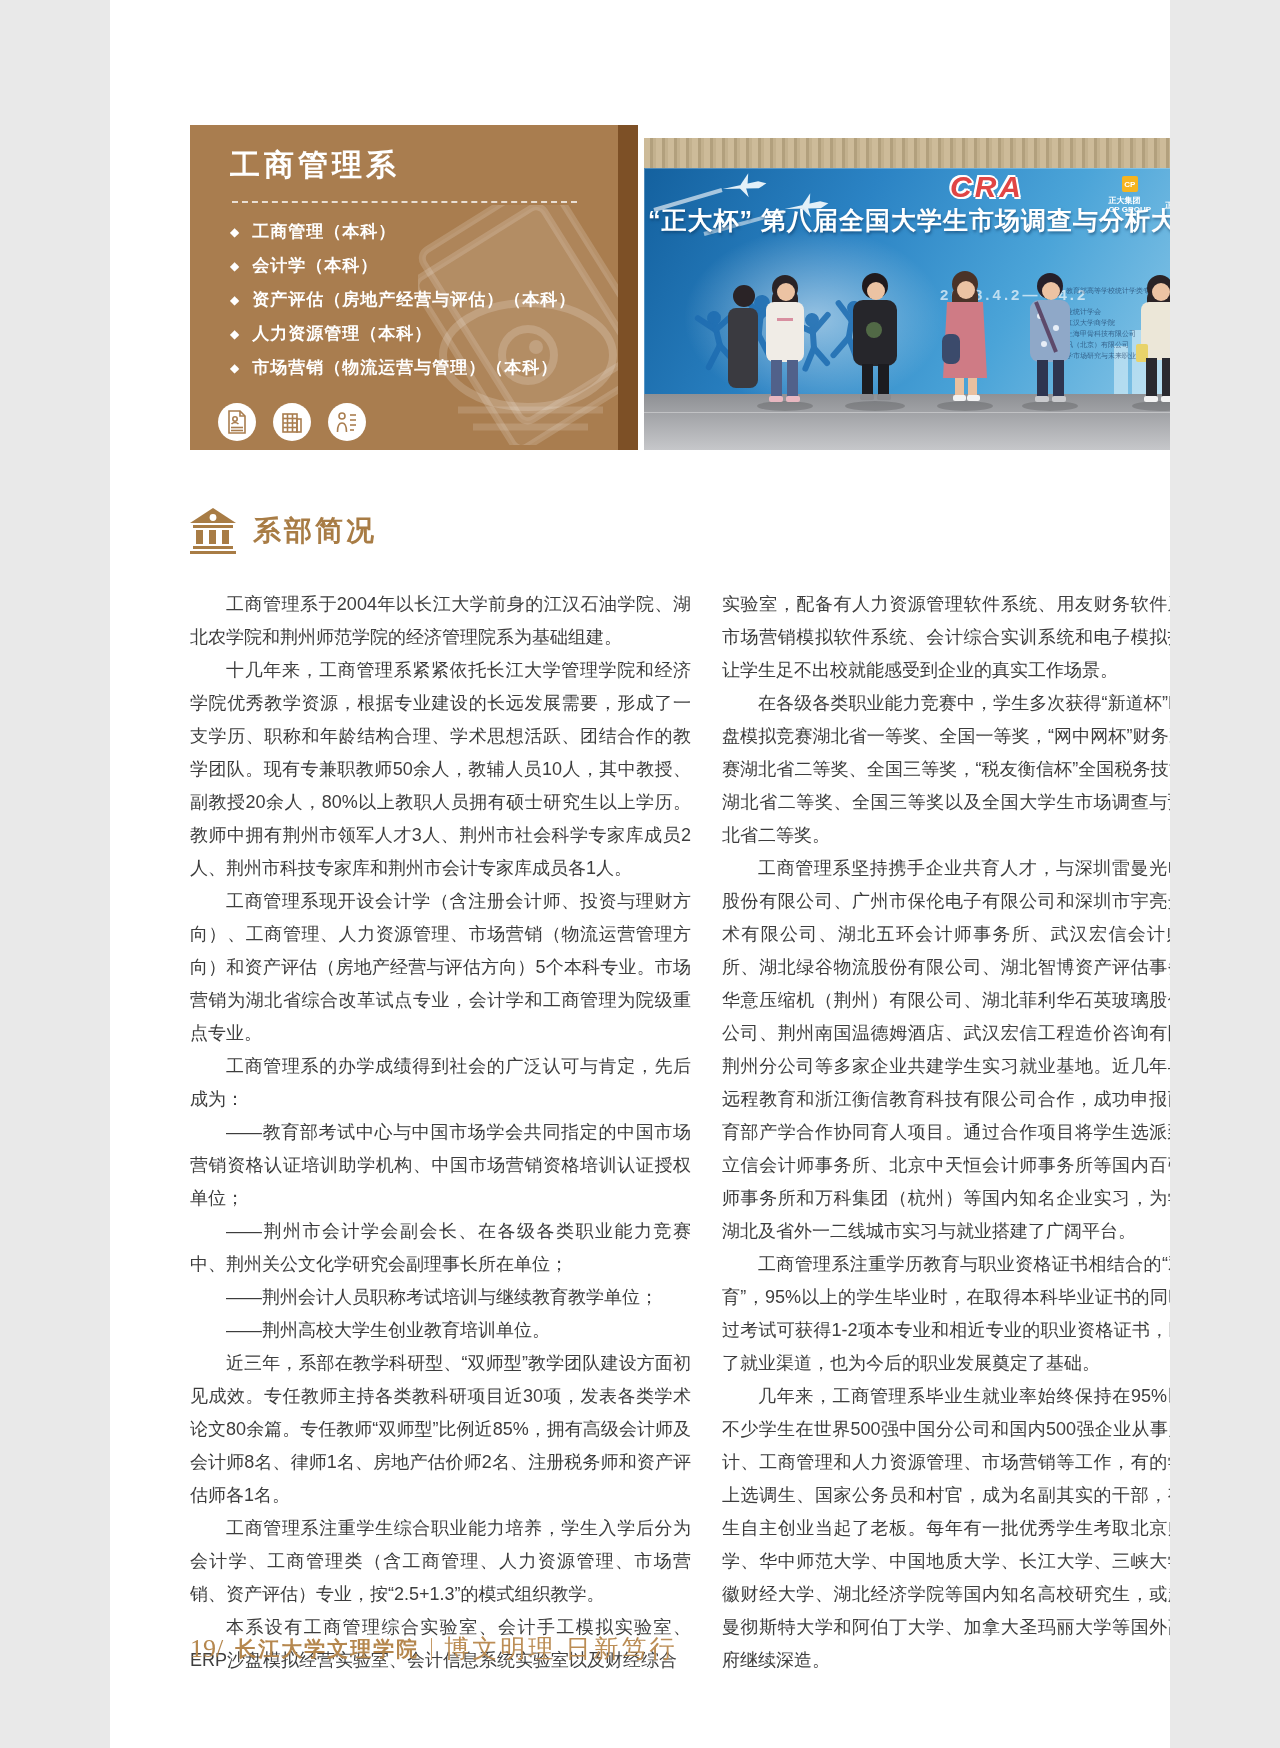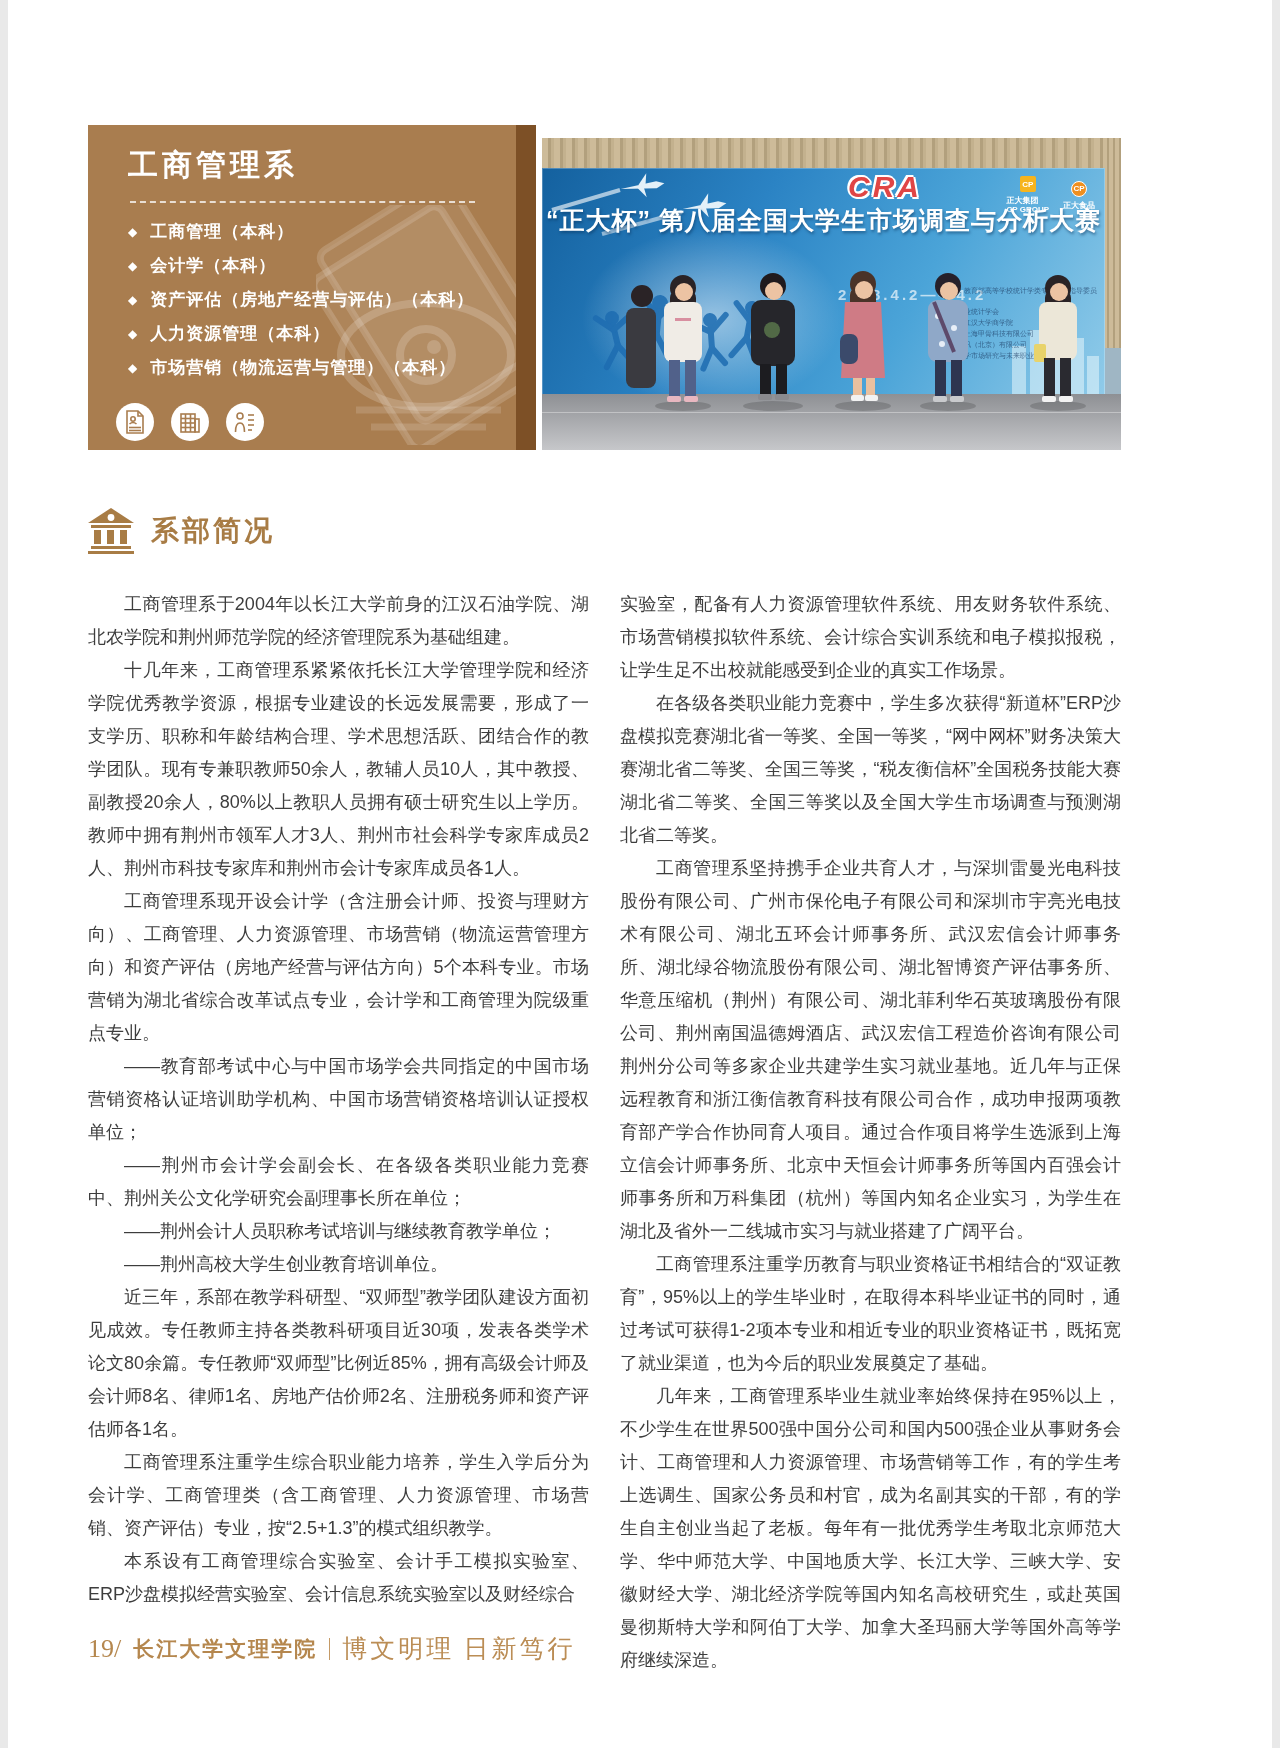--- a/index.html
+++ b/index.html
@@ -1,18 +1,18 @@
 <!DOCTYPE html>
 <html><head>
 <meta charset="utf-8">
 <style>
   html,body { margin:0; padding:0; background:#e9e9e9; }
   * { box-sizing:border-box; }
   .page {
-    position:relative; width:1264px; height:1748px; margin:0 auto;
+    position:relative; width:1060px; height:1748px; margin:0 auto;
     background:#ffffff; overflow:hidden;
     font-family:"Liberation Sans","DejaVu Sans",sans-serif;
   }
 
   
   .dept-card {
     position:absolute; left:80px; top:125px; width:448px; height:325px;
     background:#a97d4f; border-right:20px solid #7d5026; overflow:hidden;
   }
   .dept-title {
@@ -377,20 +377,21 @@
     </svg>
     <span class="section-title">系部简况</span>
   </div>
 
   <div class="columns">
     <div class="col col-left">
 
     <p>工商管理系于2004年以长江大学前身的江汉石油学院、湖北农学院和荆州师范学院的经济管理院系为基础组建。</p>
         <p>十几年来，工商管理系紧紧依托长江大学管理学院和经济学院优秀教学资源，根据专业建设的长远发展需要，形成了一支学历、职称和年龄结构合理、学术思想活跃、团结合作的教学团队。现有专兼职教师50余人，教辅人员10人，其中教授、副教授20余人，80%以上教职人员拥有硕士研究生以上学历。教师中拥有荆州市领军人才3人、荆州市社会科学专家库成员2人、荆州市科技专家库和荆州市会计专家库成员各1人。</p>
         <p>工商管理系现开设会计学（含注册会计师、投资与理财方向）、工商管理、人力资源管理、市场营销（物流运营管理方向）和资产评估（房地产经营与评估方向）5个本科专业。市场营销为湖北省综合改革试点专业，会计学和工商管理为院级重点专业。</p>
+        <p>工商管理系的办学成绩得到社会的广泛认可与肯定，先后成为：</p>
         <p>——教育部考试中心与中国市场学会共同指定的中国市场营销资格认证培训助学机构、中国市场营销资格培训认证授权单位；</p>
         <p>——荆州市会计学会副会长、在各级各类职业能力竞赛中、荆州关公文化学研究会副理事长所在单位；</p>
         <p>——荆州会计人员职称考试培训与继续教育教学单位；</p>
         <p>——荆州高校大学生创业教育培训单位。</p>
         <p>近三年，系部在教学科研型、“双师型”教学团队建设方面初见成效。专任教师主持各类教科研项目近30项，发表各类学术论文80余篇。专任教师“双师型”比例近85%，拥有高级会计师及会计师8名、律师1名、房地产估价师2名、注册税务师和资产评估师各1名。</p>
         <p>工商管理系注重学生综合职业能力培养，学生入学后分为会计学、工商管理类（含工商管理、人力资源管理、市场营销、资产评估）专业，按“2.5+1.3”的模式组织教学。</p>
         <p>本系设有工商管理综合实验室、会计手工模拟实验室、ERP沙盘模拟经营实验室、会计信息系统实验室以及财经综合</p>
       </div>
     <div class="col col-right">
 

